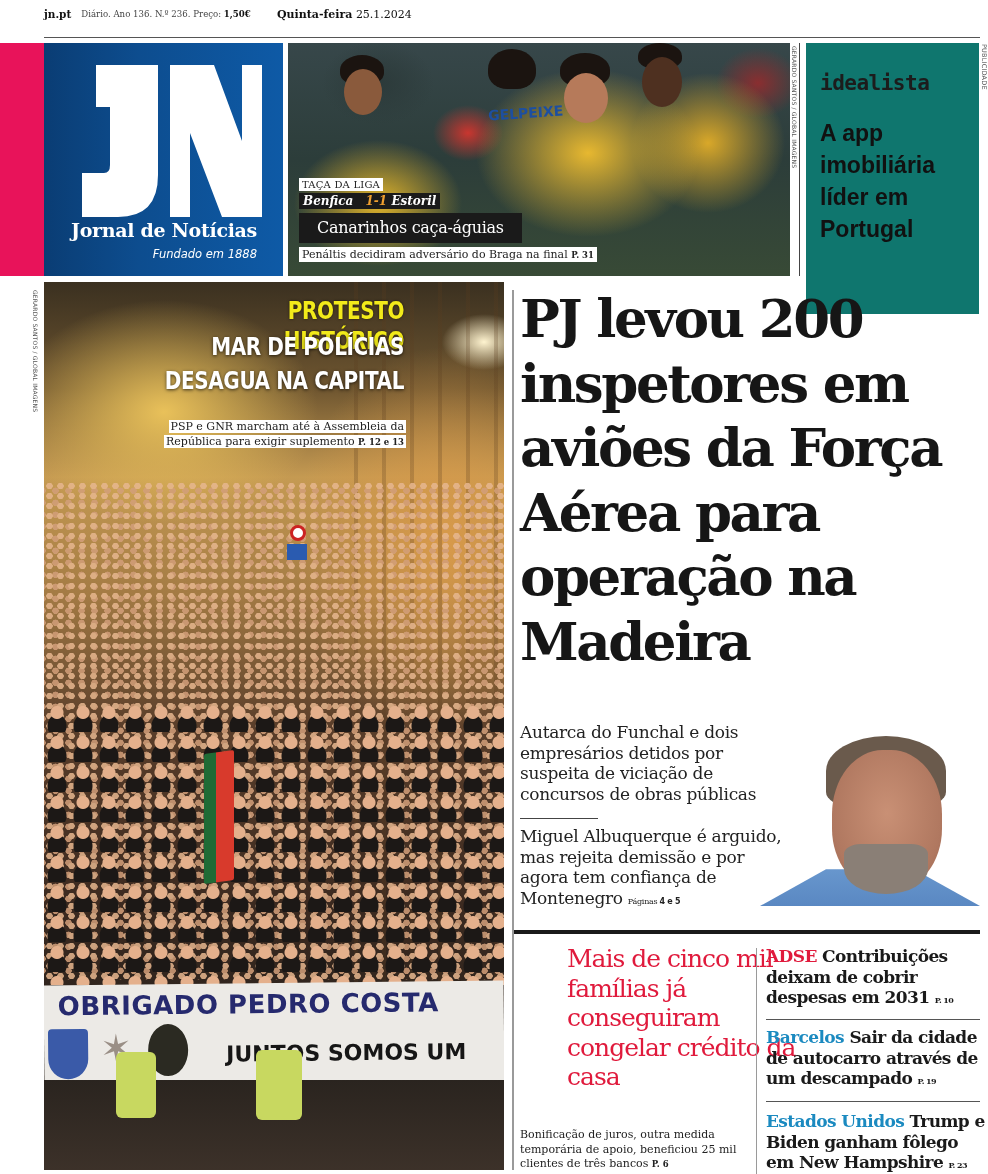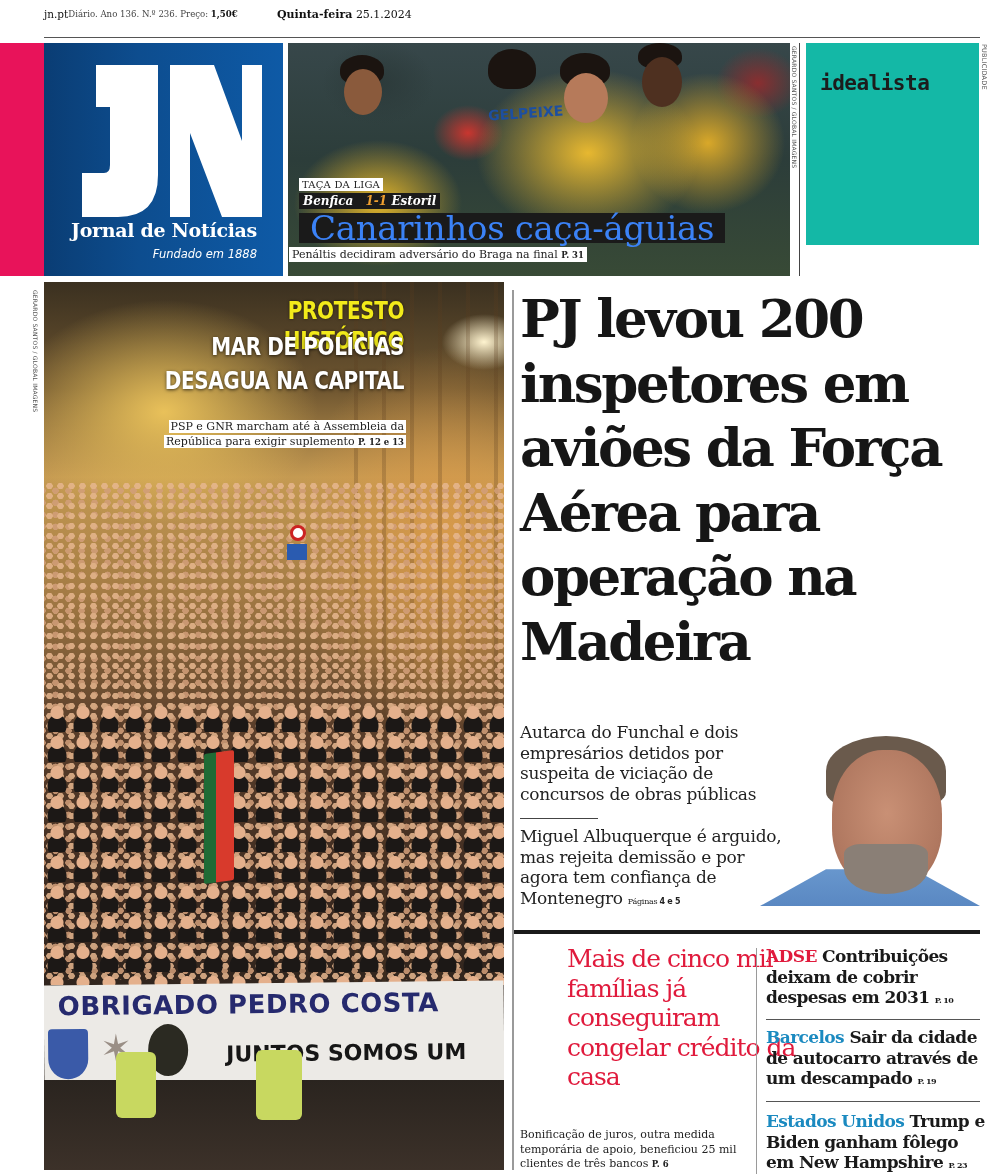--- a/index.html
+++ b/index.html
@@ -1,21 +1,21 @@
 <!DOCTYPE html>
 <html><head>
 <meta charset="utf-8">
 <style>
   * { box-sizing: border-box; margin: 0; padding: 0; }
   html, body { width: 988px; height: 1174px; background: #ffffff; overflow: hidden; }
   body { position: relative; font-family: "DejaVu Serif", serif; color: #1a1a1a; }
 
   
   .topbar { position: absolute; left: 44px; right: 8px; top: 0; height: 28px; display: flex; align-items: center; font-size: 8.6px; color: #333; }
-  .topbar .site { font-weight: normal; font-size: 10.5px; color: #111; }
+  .topbar .site { font-weight: bold; font-size: 10.5px; color: #111; margin-right: 10px; }
   .topbar .info { color: #444; }
   .topbar .info b { color: #111; }
   .topbar .date { position: absolute; left: 233px; font-size: 11px; color: #111; }
   .topbar .date b { font-weight: bold; }
   .topbar .staff { position: absolute; right: 0; font-size: 7.8px; color: #444; white-space: nowrap; }
   .topbar .staff b { color: #111; }
   .rule-top { position: absolute; left: 44px; right: 8px; top: 37px; height: 1px; background: #555; }
 
   
   .pink-bar { position: absolute; left: 0; top: 43px; width: 44px; height: 233px; background: #e8135a; }
@@ -38,25 +38,25 @@
   .sport-photo .head { position: absolute; border-radius: 50%; background: #8a5a3c; }
   .sport-photo .hair { position: absolute; border-radius: 50% 50% 40% 40%; background: #1b1410; }
   .sport-photo .jersey-text { position: absolute; left: 200px; top: 62px; font-family: "DejaVu Sans", sans-serif; font-weight: bold; font-size: 14px; color: #1d4fa0; transform: rotate(-4deg); }
   .photo-credit-v { position: absolute; writing-mode: vertical-rl; font-family: "DejaVu Sans", sans-serif; font-size: 6px; color: #555; letter-spacing: 0.2px; }
   .credit-sport { left: 791px; top: 46px; height: 190px; }
   .sport-rule { position: absolute; left: 799px; top: 43px; width: 1px; height: 233px; background: #444; }
 
   .kicker-tag { position: absolute; left: 299px; top: 178px; background: #fff; color: #222; font-family: "DejaVu Serif", serif; font-size: 10px; padding: 1px 3px; letter-spacing: 0.2px; }
   .score-tag { position: absolute; left: 299px; top: 193px; background: #1a1a1a; color: #fff; font-style: italic; font-weight: bold; font-size: 12px; padding: 1px 4px; }
   .score-tag .score { color: #f0a030; margin-left: 8px; }
-  .sport-headline { position: absolute; left: 299px; top: 213px; background: #1a1a1a; color: #3b82f6; font-size: 34px; padding: 0 11px; line-height: 30px; letter-spacing: -0.3px; }
-  .sport-sub { position: absolute; left: 289px; top: 247px; background: #fff; color: #222; font-size: 11px; padding: 1px 3px; }
+  .sport-headline { position: absolute; left: 299px; top: 213px; background: #1a1a1a; color: #ffffff; font-size: 16px; padding: 0 18px; line-height: 30px; letter-spacing: -0.3px; }
+  .sport-sub { position: absolute; left: 299px; top: 247px; background: #fff; color: #222; font-size: 11px; padding: 1px 3px; }
   .sport-sub .pg { font-weight: bold; font-size: 8.5px; }
 
-  .ad-box { position: absolute; left: 806px; top: 43px; width: 173px; height: 202px; background: #14b8a6; }
+  .ad-box { position: absolute; left: 806px; top: 43px; width: 173px; height: 271px; background: #0f766e; }
   .ad-brand { position: absolute; left: 14px; top: 28px; font-family: "DejaVu Sans Mono", monospace; font-size: 21px; font-weight: bold; color: #1c1c1c; letter-spacing: -0.5px; }
   .ad-text { position: absolute; left: 14px; top: 74px; width: 155px; font-family: "Liberation Sans", sans-serif; font-weight: bold; font-size: 23px; line-height: 32px; color: #111; }
   .credit-ad { left: 980px; top: 44px; height: 70px; font-size: 6.5px; }
 
   
   .protest-photo { position: absolute; left: 44px; top: 282px; width: 460px; height: 888px; overflow: hidden;
     background:
       radial-gradient(ellipse 60px 40px at 440px 60px, #fff4d0 0%, transparent 70%),
       radial-gradient(ellipse 220px 160px at 120px 130px, #e9c15a 0%, transparent 70%),
       radial-gradient(ellipse 200px 260px at 400px 260px, #d89a4a 0%, transparent 75%),
@@ -171,20 +171,21 @@
   <span>Estoril</span>
 </div>
 <div class="sport-headline">Canarinhos caça-águias</div>
 <div class="sport-sub">
   <span>Penáltis decidiram adversário do Braga na final</span>
   <span class="pg">P. 31</span>
 </div>
 
 <div class="ad-box">
   <div class="ad-brand">idealista</div>
+  <div class="ad-text">A app imobiliária líder em Portugal</div>
 </div>
 <div class="photo-credit-v credit-ad">PUBLICIDADE</div>
 
 <div class="protest-photo">
   <div class="buildings-right"></div>
   <div class="crowd"></div>
   <div class="crowd-near"></div>
   <div class="sign"></div>
   <div class="sign2"></div>
   <div class="flag"></div>

